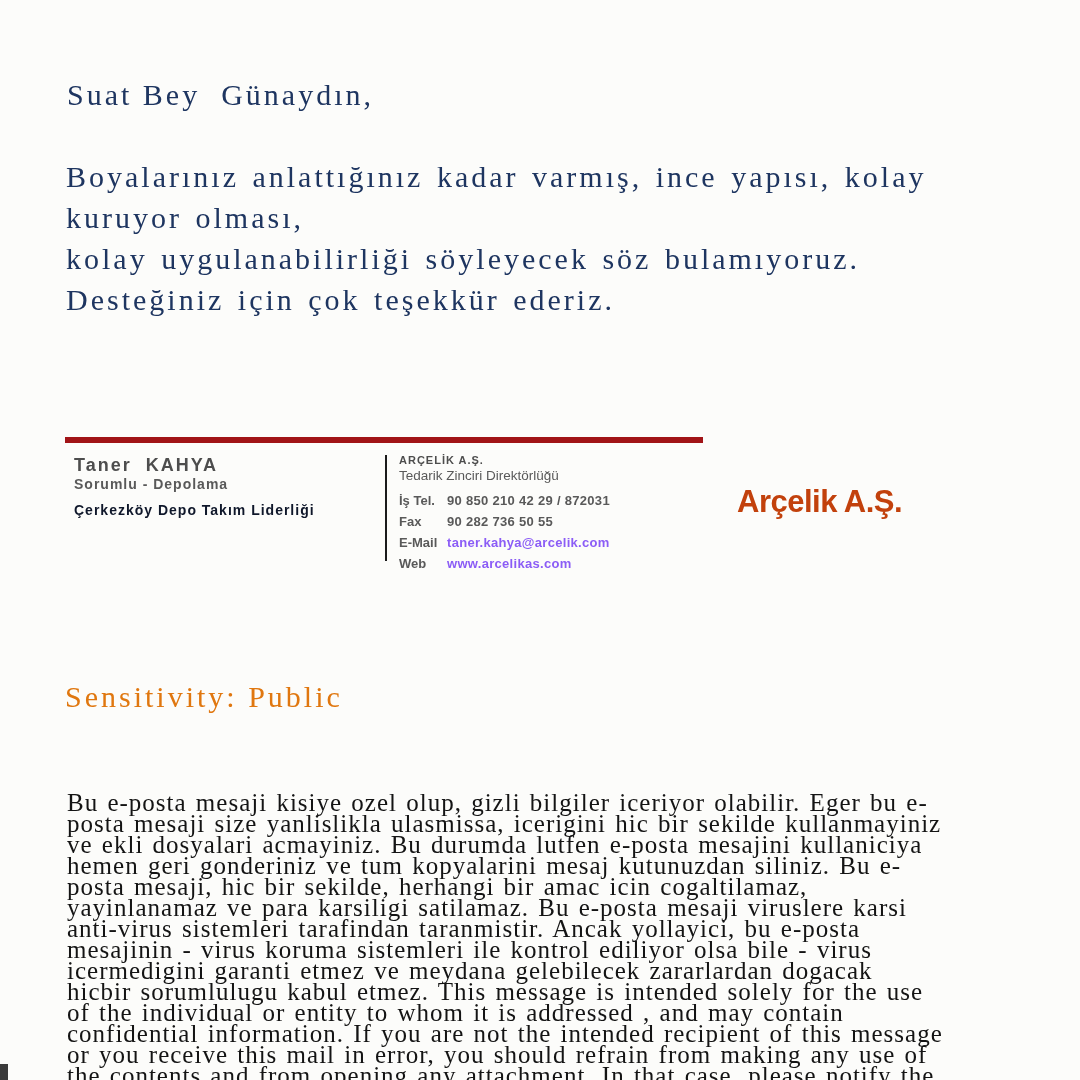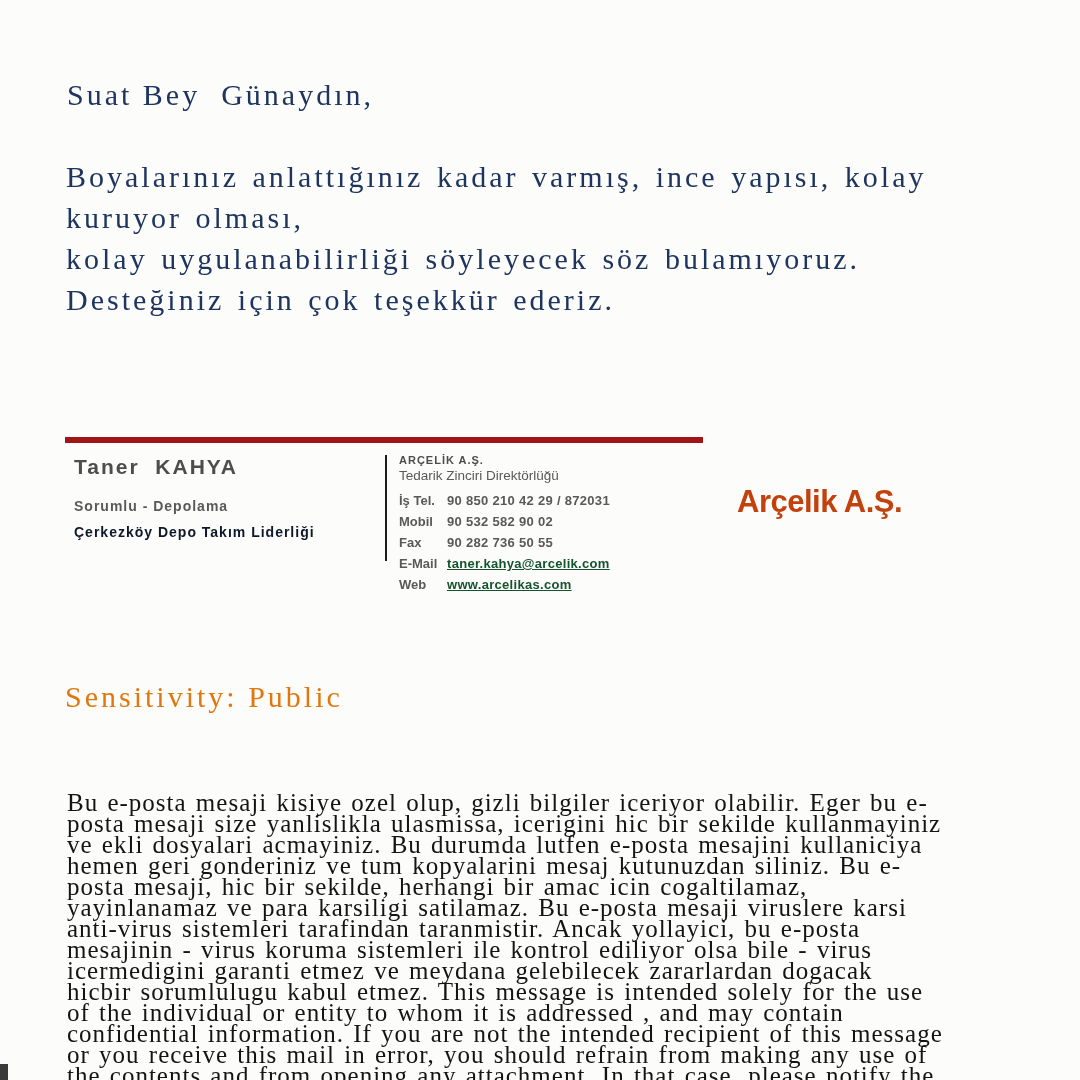--- a/index.html
+++ b/index.html
@@ -46,28 +46,27 @@
     display: flex;
     margin-top: 10px;
     align-items: stretch;
   }
   .sig-left {
     width: 320px;
     padding-left: 9px;
     padding-top: 2px;
   }
   .sig-name {
-    font-size: 21px;
+    font-size: 18px;
     font-weight: bold;
     color: #4d4d4d;
     letter-spacing: 2px;
     white-space: pre;
   }
   .sig-role {
-    margin-top: 19px;
     font-size: 14px;
     font-weight: bold;
     color: #595959;
     letter-spacing: 1px;
   }
   .sig-team {
     margin-top: 10px;
     font-size: 14px;
     font-weight: bold;
     color: #0f172a;
@@ -100,22 +99,21 @@
     display: flex;
     height: 21px;
     align-items: center;
     font-size: 13px;
     font-weight: bold;
     color: #595959;
   }
   .contact-label { width: 48px; }
   .contact-value { letter-spacing: 0.3px; }
   .contact-value.link {
-    color: #14532d;
-    text-decoration: underline;
+    color: #8b5cf6;
     cursor: pointer;
   }
   .logo {
     position: absolute;
     left: 737px; top: 484px;
     font-family: "Liberation Sans", sans-serif;
     font-size: 31px;
     font-weight: bold;
     color: #c2410c;
     letter-spacing: -0.5px;
@@ -170,24 +168,20 @@
         <div class="sig-team">Çerkezköy Depo Takım Liderliği</div>
       </div>
       <div class="sig-divider"></div>
       <div class="sig-right">
         <div class="sig-company">ARÇELİK A.Ş.</div>
         <div class="sig-dept">Tedarik Zinciri Direktörlüğü</div>
         <div class="sig-contacts">
           <div class="contact-row">
             <span class="contact-label">İş Tel.</span>
             <span class="contact-value">90 850 210 42 29 / 872031</span>
-          </div>
-          <div class="contact-row">
-            <span class="contact-label">Mobil</span>
-            <span class="contact-value">90 532 582 90 02</span>
           </div>
           <div class="contact-row">
             <span class="contact-label">Fax</span>
             <span class="contact-value">90 282 736 50 55</span>
           </div>
           <div class="contact-row">
             <span class="contact-label">E-Mail</span>
             <span class="contact-value link">taner.kahya@arcelik.com</span>
           </div>
           <div class="contact-row">

